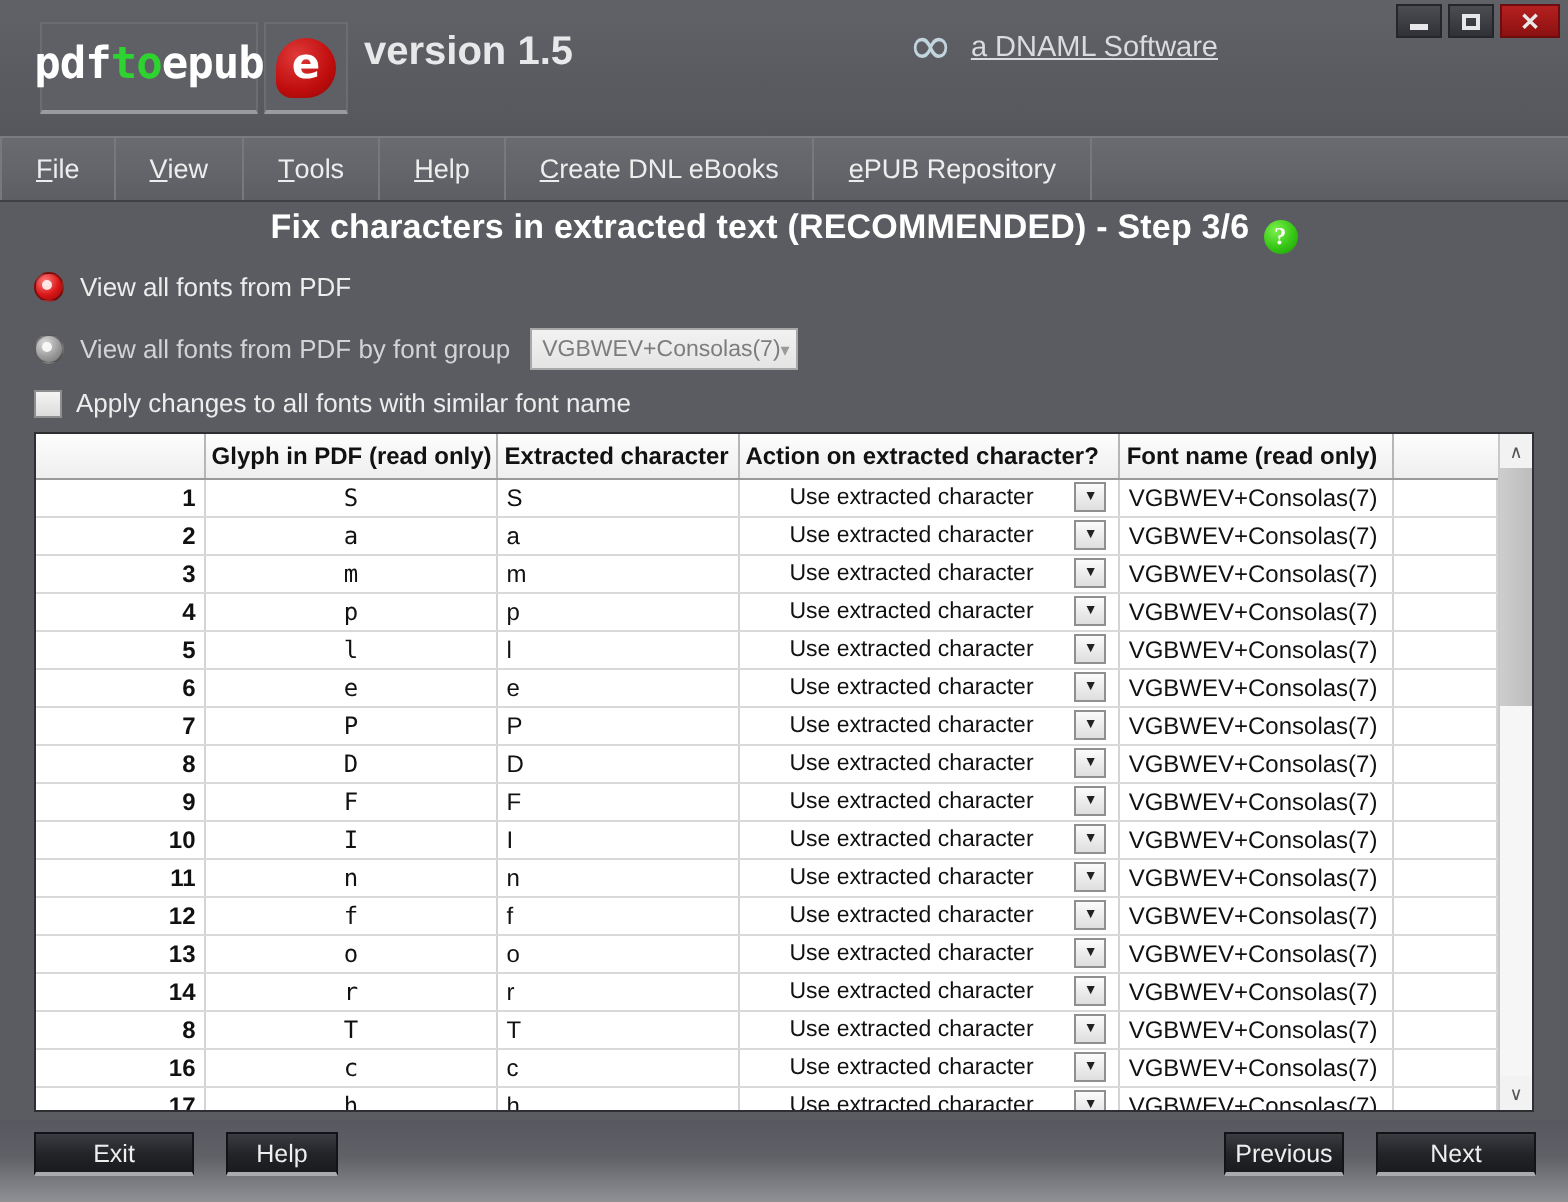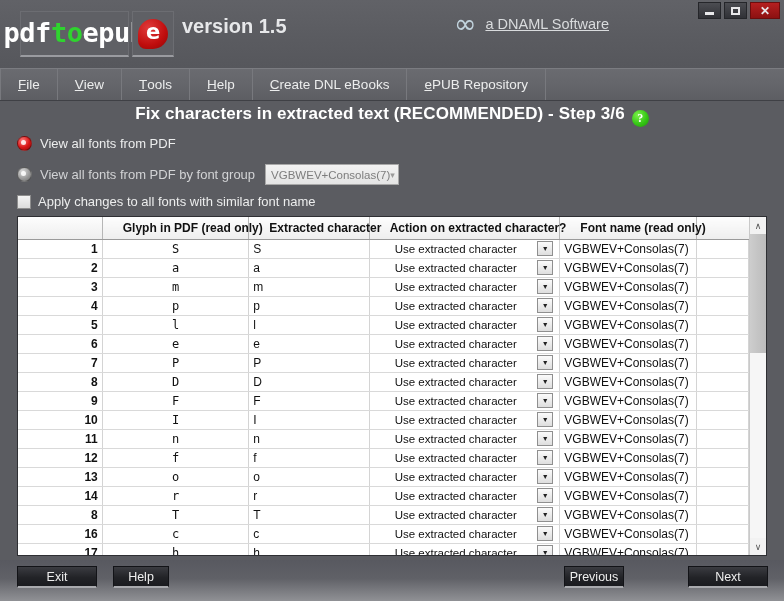--- a/index.html
+++ b/index.html
@@ -27,21 +27,21 @@
   }
   .logo-panel {
     background: #5f6065;
     border: 1px solid #6c6d72;
     border-bottom: 2px solid #9a9ba0;
     display: flex; align-items: center; justify-content: center;
   }
   #logo-word {
     width: 109px;
     font-family: "DejaVu Sans Mono", monospace;
-    font-size: 27px; font-weight: bold; letter-spacing: -0.5px;
+    font-size: 22px; font-weight: bold; letter-spacing: -0.5px;
     color: #ffffff;
     padding-bottom: 2px;
   }
   #logo-word .grn { color: #2fd32f; }
   #logo-badge { width: 42px; margin-left: 3px; }
   .e-circle {
     width: 30px; height: 30px; border-radius: 50% 50% 50% 8px;
     background: radial-gradient(circle at 35% 30%, #e03a3a 0%, #c00d0d 60%, #8e0606 100%);
     display: flex; align-items: center; justify-content: center;
     color: #fff; font-family: "DejaVu Sans", sans-serif;
@@ -160,21 +160,21 @@
     display: flex;
     overflow: hidden;
   }
   #grid-main { flex: 1; overflow: hidden; }
   table.grid { border-collapse: collapse; width: 100%; table-layout: fixed; }
   table.grid th {
     background: linear-gradient(180deg, #fdfdfd 0%, #eeeeee 100%);
     border-right: 1px solid #b6b6b6;
     border-bottom: 1px solid #9a9a9a;
     font-size: 12px; font-weight: bold; color: #111;
-    height: 22px; padding: 0 20px;
+    height: 22px; padding: 0 3px;
     text-align: left; white-space: nowrap;
   }
   table.grid th.rownum-h { width: 84px; }
   table.grid th.c-glyph { width: 146px; }
   table.grid th.c-extr  { width: 120px; }
   table.grid th.c-act   { width: 190px; }
   table.grid th.c-font  { width: 136px; }
   table.grid th.c-fill  { width: 52px; border-right: none; }
   table.grid td {
     height: 19px; font-size: 12px; color: #111;
@@ -240,21 +240,21 @@
     position: absolute; top: 6px; height: 22px;
     background: linear-gradient(180deg, #3b3c41 0%, #222327 55%, #1a1b1f 100%);
     border: 1px solid #121317;
     border-bottom: 2px solid #a9aaae;
     color: #eeeeee; font-size: 12.5px;
     display: flex; align-items: center; justify-content: center;
     cursor: default;
   }
   #btn-exit { left: 17px; width: 80px; }
   #btn-help { left: 113px; width: 56px; }
-  #btn-prev { left: 564px; width: 60px; }
+  #btn-prev { left: 612px; width: 60px; }
   #btn-next { left: 688px; width: 80px; }
 </style>
 </head>
 <body>
 
 <div id="titlebar">
 
   <div id="logo-block">
     <div class="logo-panel" id="logo-word">
       <span>pdf</span>

